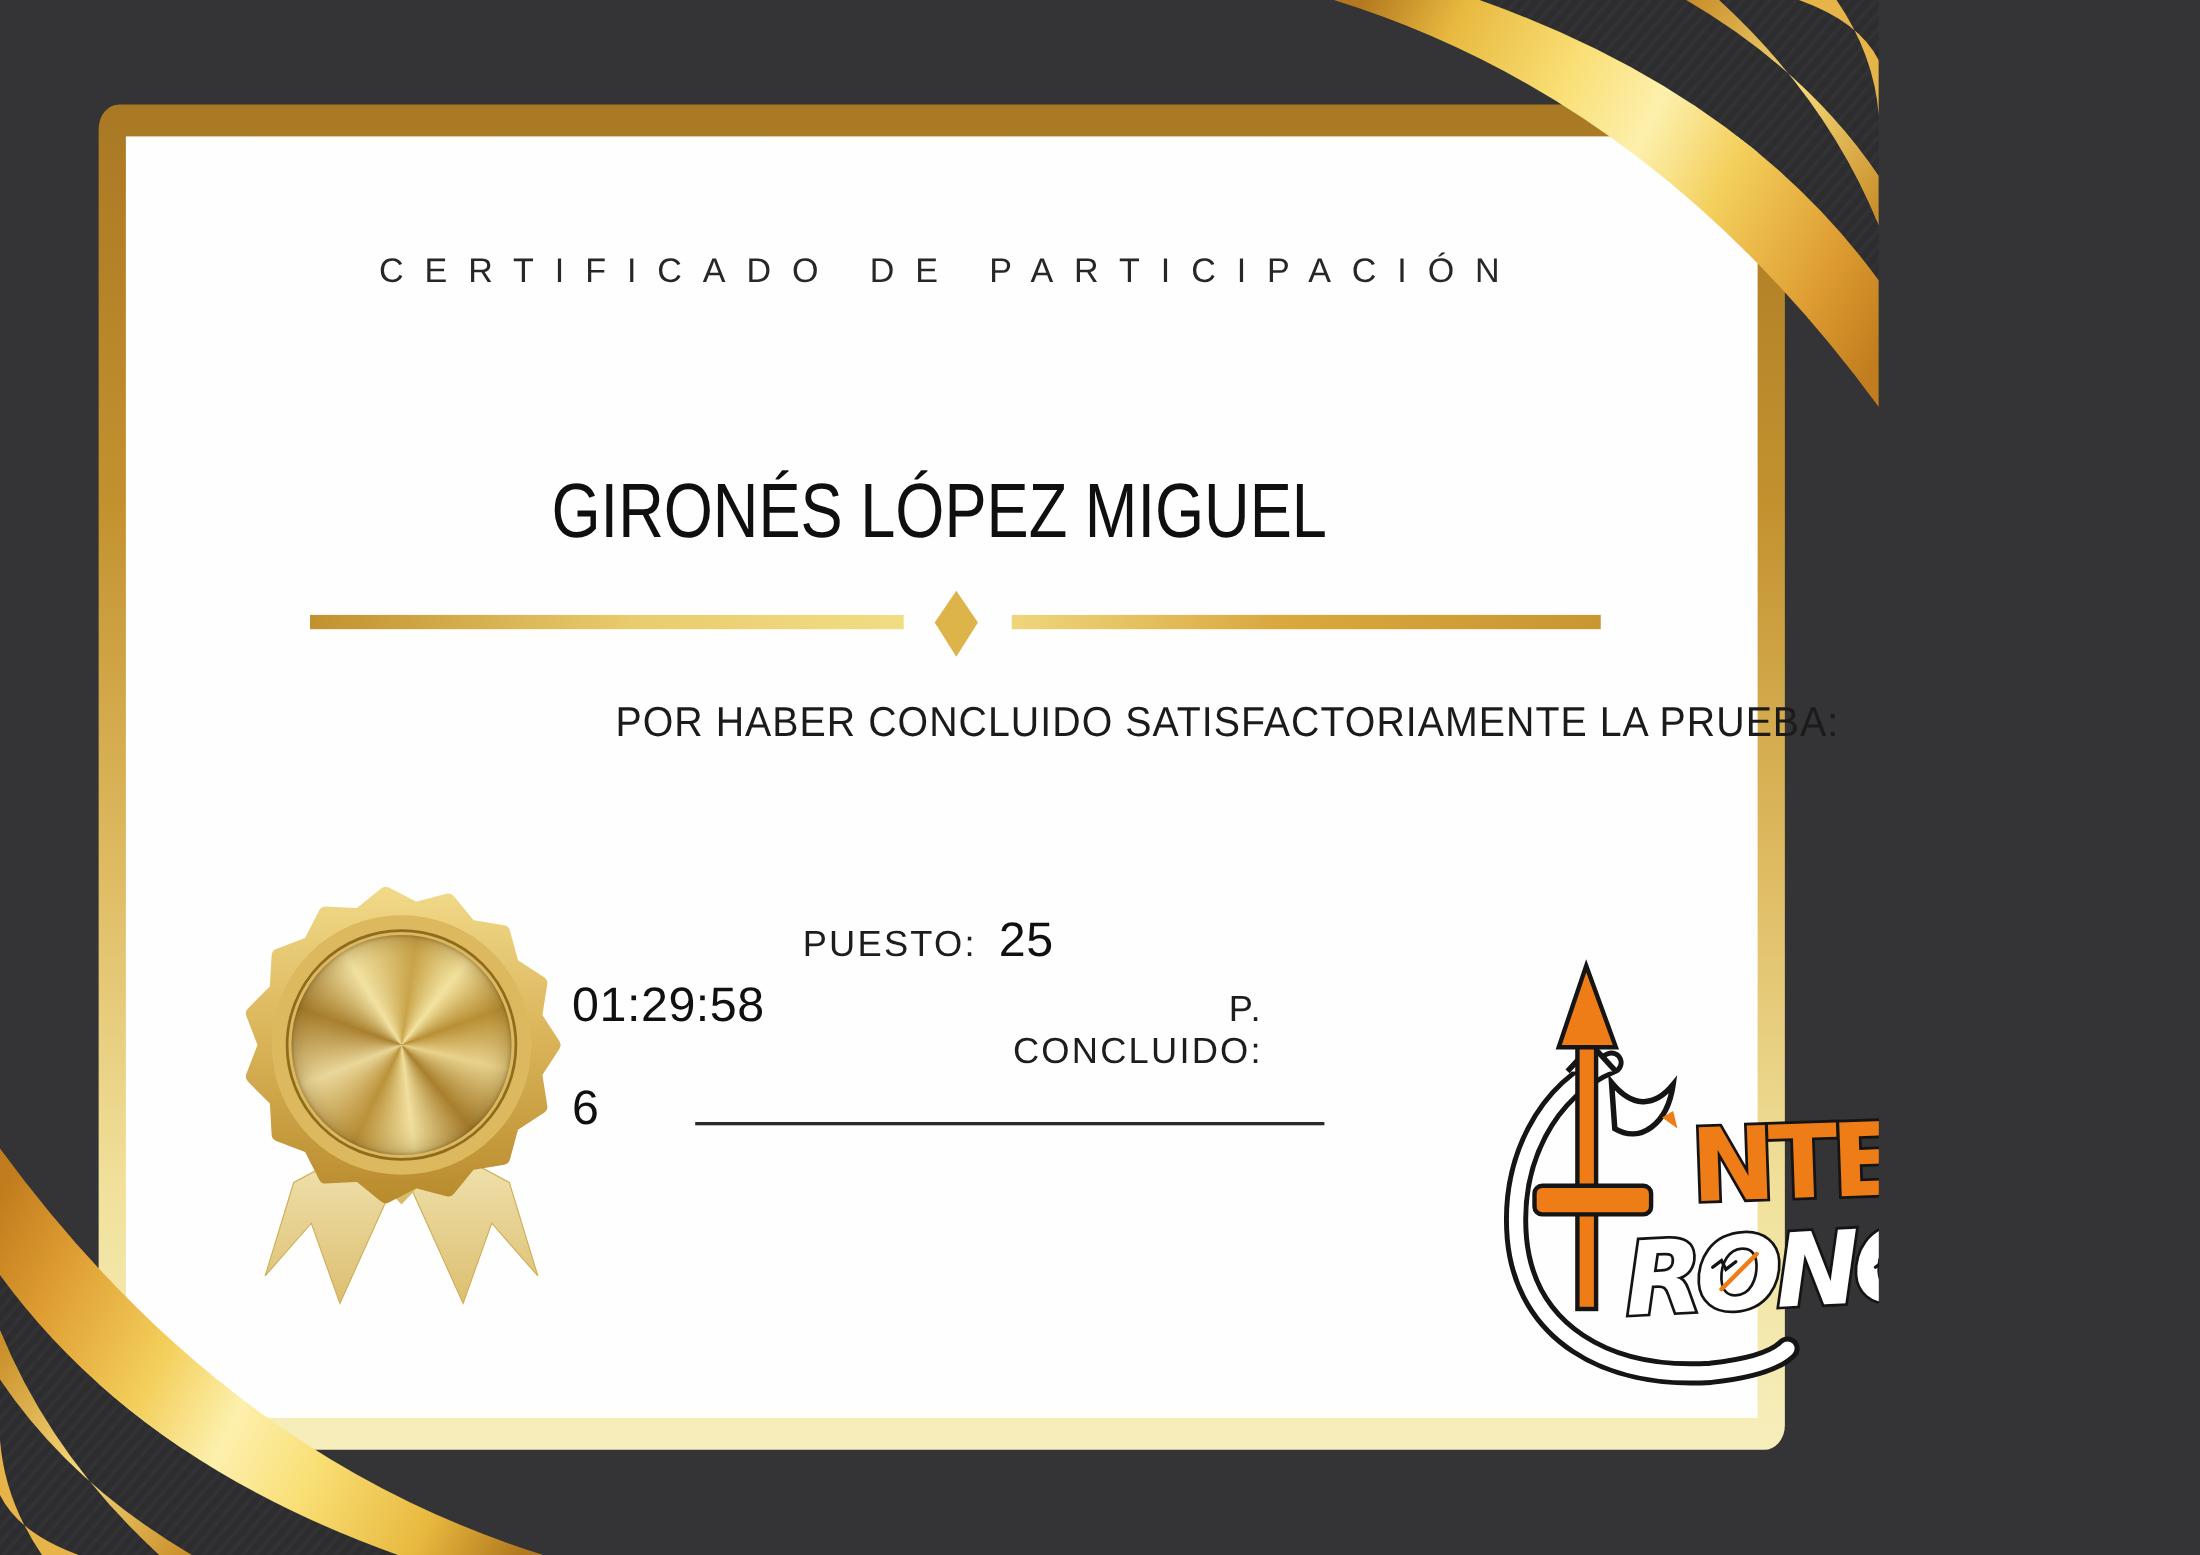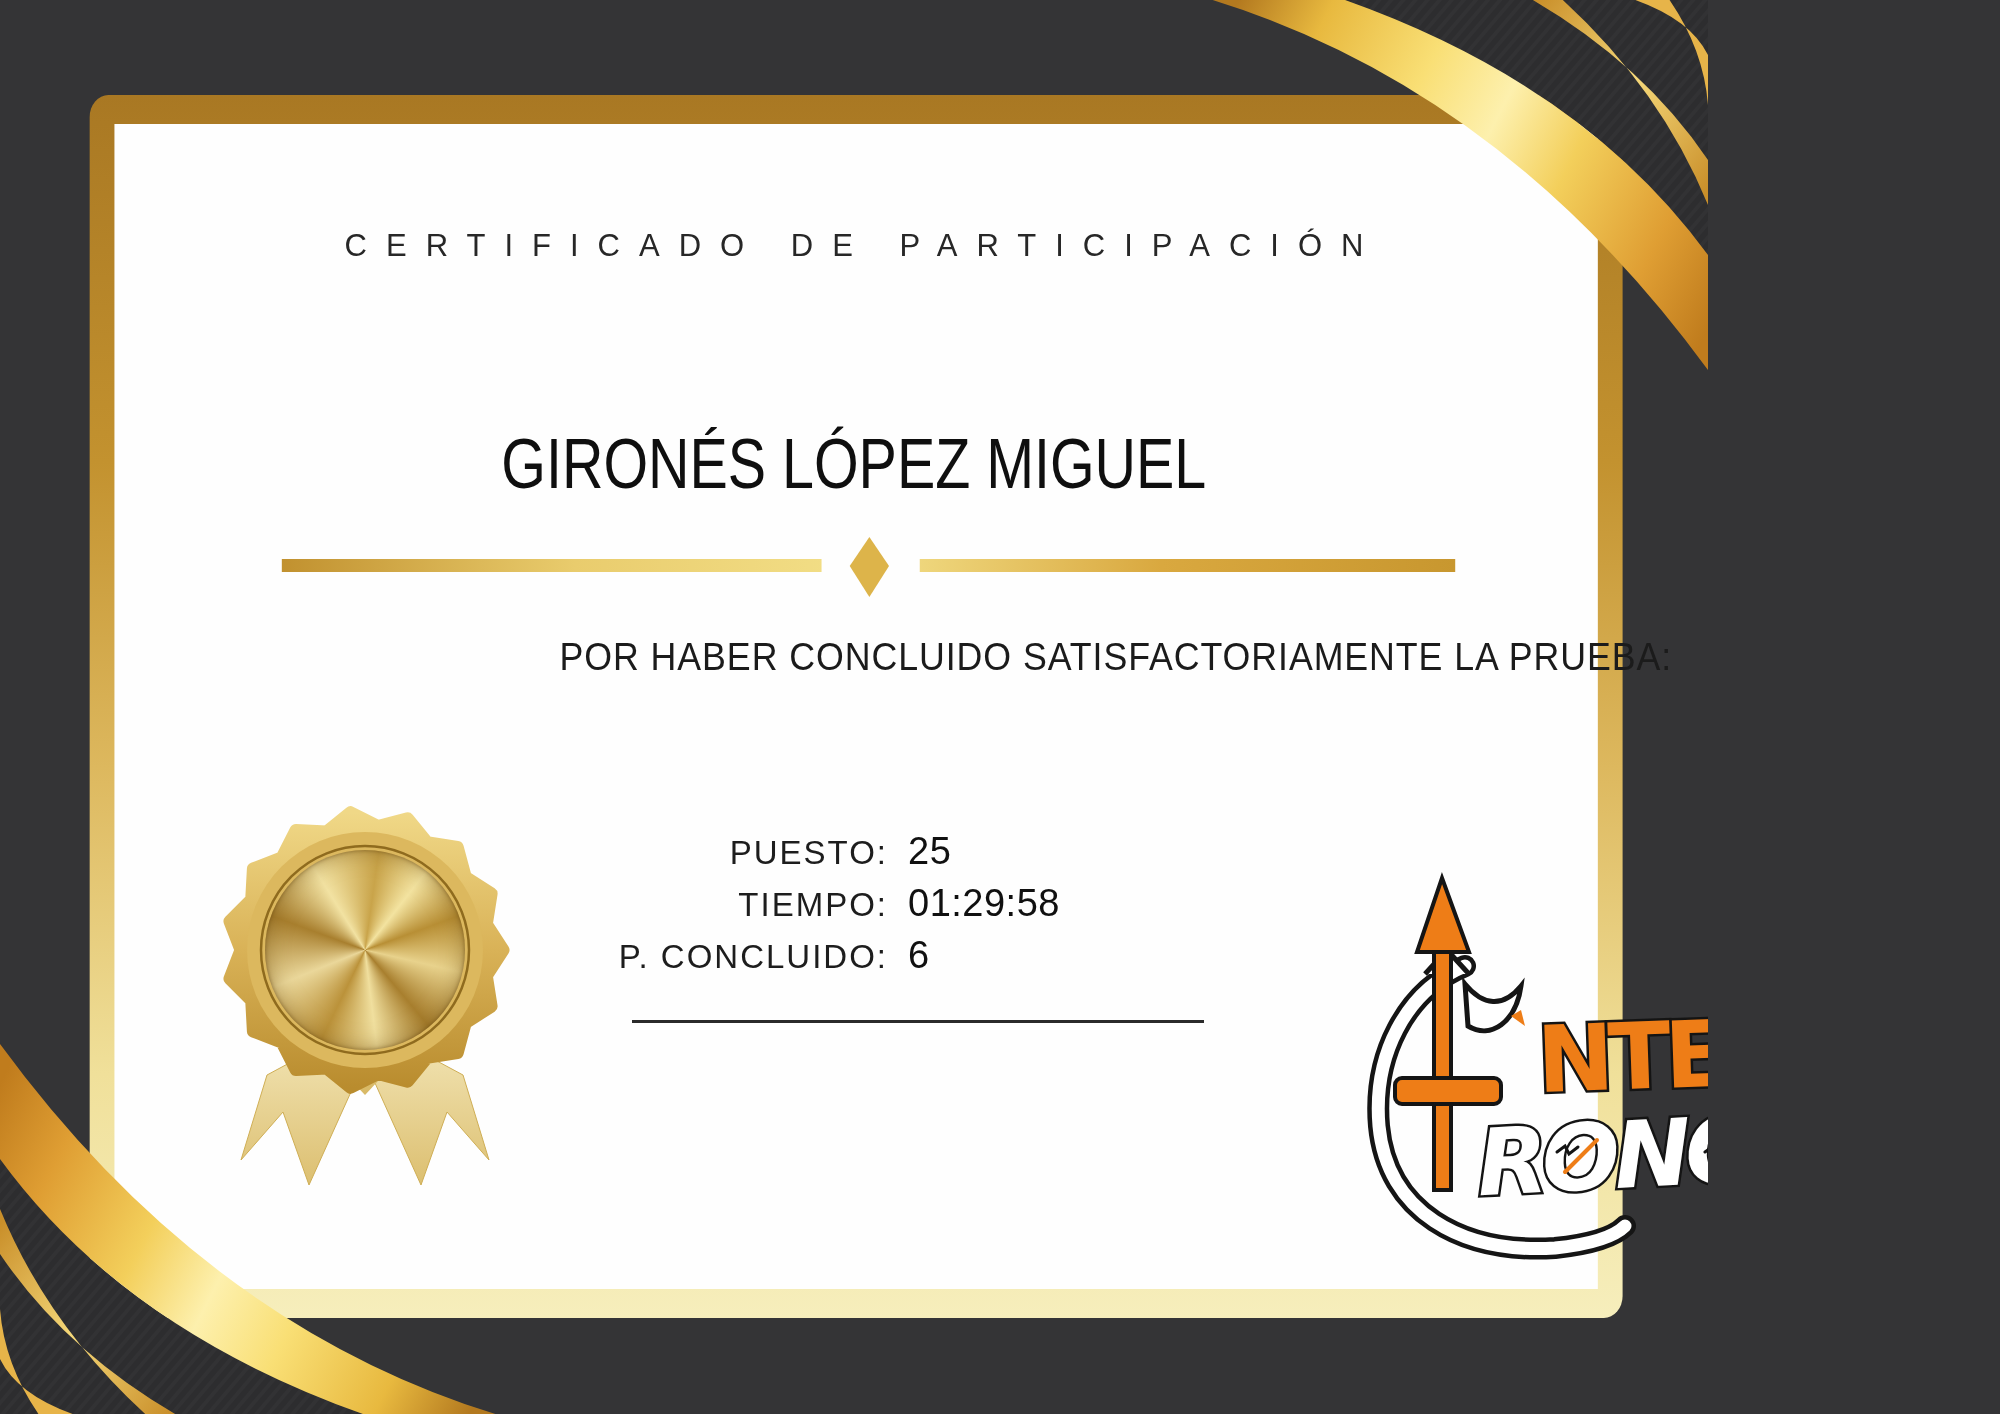--- a/index.html
+++ b/index.html
@@ -14,21 +14,21 @@
   .cert-name{position:absolute;left:0;right:0;top:424px;text-align:center;
     font-size:70px;color:#0f0f0f;font-weight:400;white-space:nowrap;}
   .cert-name .squeeze{display:inline-block;transform:scaleX(0.82);transform-origin:center;}
   .cert-subtitle{position:absolute;left:0;right:0;top:636px;text-align:right;
     font-size:38px;color:#1b1b1b;font-weight:400;letter-spacing:1px;white-space:nowrap;}
   .cert-subtitle .squeeze{display:inline-block;transform:scaleX(0.94);transform-origin:center;}
 
   .results{position:absolute;left:520px;top:830px;display:grid;
     grid-template-columns:368px 240px;column-gap:20px;row-gap:9px;align-items:baseline;}
   .results .lbl{text-align:right;font-size:33px;letter-spacing:2px;color:#1d1d1d;}
-  .results .val{text-align:left;font-size:38px;color:#101010;letter-spacing:0.5px;}
+  .results .val{text-align:left;font-size:44px;color:#101010;letter-spacing:0.5px;}
 
   .sig-line{position:absolute;left:632px;top:1020px;width:572px;height:3px;background:#2a2a2a;}
 
   .medal{position:absolute;left:205px;top:785px;width:320px;height:425px;}
   .medal svg{position:absolute;inset:0;}
   .medal .disc{position:absolute;left:60px;top:65px;width:200px;height:200px;border-radius:50%;
     background:conic-gradient(from 8deg,#c9a44a,#f3e3a0 30deg,#b88f35 62deg,#e8d28c 95deg,
       #a87f2e 132deg,#f0df9e 165deg,#bb923a 198deg,#ead79a 240deg,#a87f2e 282deg,
       #f2e2a2 320deg,#c9a44a 360deg);
     box-shadow:inset 0 0 22px rgba(120,85,20,.55), inset 0 0 4px rgba(90,60,10,.6);}
@@ -105,21 +105,20 @@
       <span class="squeeze">GIRONÉS LÓPEZ MIGUEL</span>
     </div>
 
     <div class="cert-subtitle">
       <span class="squeeze">POR HABER CONCLUIDO SATISFACTORIAMENTE LA PRUEBA:</span>
     </div>
 
     <div class="results">
       <div class="lbl">PUESTO:</div>
       <div class="val">25</div>
-      <div class="lbl">TIEMPO:</div>
       <div class="val">01:29:58</div>
       <div class="lbl">P. CONCLUIDO:</div>
       <div class="val">6</div>
     </div>
 
     <div class="sig-line"></div>
 
     <div class="medal">
       <svg viewBox="0 0 320 425">
         <defs>

